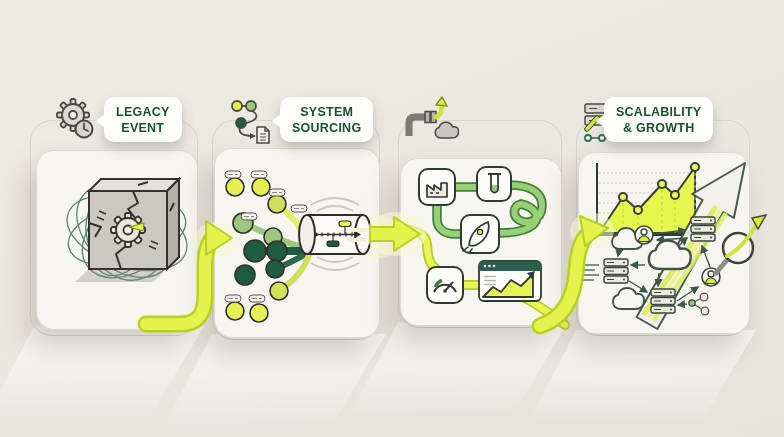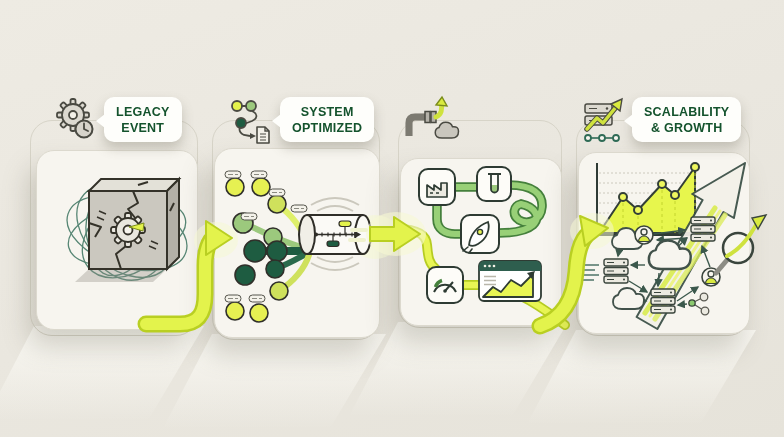--- a/index.html
+++ b/index.html
@@ -383,21 +383,21 @@
       <circle cx="13" cy="27" r="5" fill="#1e5c41" stroke="#4a4a42" stroke-width="1.8"></circle>
       <g>
         <path d="M 29,31 h 8 l 4,4 v 12 h -12 z" fill="#f2f0e8" stroke="#4a4a42" stroke-width="1.6" stroke-linejoin="round"></path>
         <path d="M 37,31 v 4 h 4" fill="none" stroke="#4a4a42" stroke-width="1.4"></path>
         <path d="M 32,38 h 6 M 32,41 h 6 M 32,44 h 6" stroke="#4a4a42" stroke-width="1.2"></path>
       </g>
     </svg>
   </div>
   <div class="bubble" style="left:280px;top:97px;">
     <span class="l">SYSTEM</span>
-    <span class="l">OPTIMIZED</span>
+    <span class="l">SOURCING</span>
   </div>
 
   <div class="hdr-icon" style="left:404px;top:96px;">
     <svg width="48" height="52" viewBox="0 0 48 52">
       <path d="M 5,40 V 27 Q 5,21 11,21 H 21" fill="none" stroke="#8d8a81" stroke-width="7"></path>
       <path d="M 5,40 V 27 Q 5,21 11,21 H 21" fill="none" stroke="#4a4a42" stroke-width="7" opacity="0.25"></path>
       <rect x="21" y="15.5" width="5" height="11" fill="#b5b2a9" stroke="#4a4a42" stroke-width="1.5"></rect>
       <rect x="27" y="15.5" width="5" height="11" fill="#b5b2a9" stroke="#4a4a42" stroke-width="1.5"></rect>
       <path d="M 32,21 C 37,19 39,13 37,7" fill="none" stroke="#cfe23e" stroke-width="5" stroke-linecap="round"></path>
       <polygon points="32,9 38,1 43,10" fill="#d9ea3f" stroke="#7a8c1a" stroke-width="1.4"></polygon>
@@ -420,21 +420,21 @@
       <path d="M 7,33 L 17,22 L 23,27 L 36,11" fill="none" stroke="#cfe23e" stroke-width="3.5" stroke-linecap="round" stroke-linejoin="round"></path>
       <polygon points="31,8 42,3 40,15" fill="#d9ea3f" stroke="#4a4a42" stroke-width="1.4"></polygon>
       <line x1="8" y1="42" x2="36" y2="42" stroke="#2f6b56" stroke-width="1.6"></line>
       <g fill="#f7f5ef" stroke="#2f6b56" stroke-width="1.8">
         <circle cx="8" cy="42" r="3"></circle>
           <circle cx="22" cy="42" r="3"></circle>
           <circle cx="36" cy="42" r="3"></circle>
       </g>
     </svg>
   </div>
-  <div class="bubble" style="left:632px;top:97px;">
+  <div class="bubble" style="left:604px;top:97px;">
     <span class="l">SCALABILITY</span>
     <span class="l">&amp; GROWTH</span>
   </div>
 
   <svg id="connectors" width="784" height="437" viewBox="0 0 784 437">
     <ellipse cx="216" cy="240" rx="22" ry="18" fill="#f6f8d4" opacity="0.55"></ellipse>
     <ellipse cx="396" cy="234" rx="30" ry="22" fill="#f6f8d4" opacity="0.6"></ellipse>
     <ellipse cx="592" cy="231" rx="22" ry="18" fill="#f6f8d4" opacity="0.55"></ellipse>
 
     <g>

